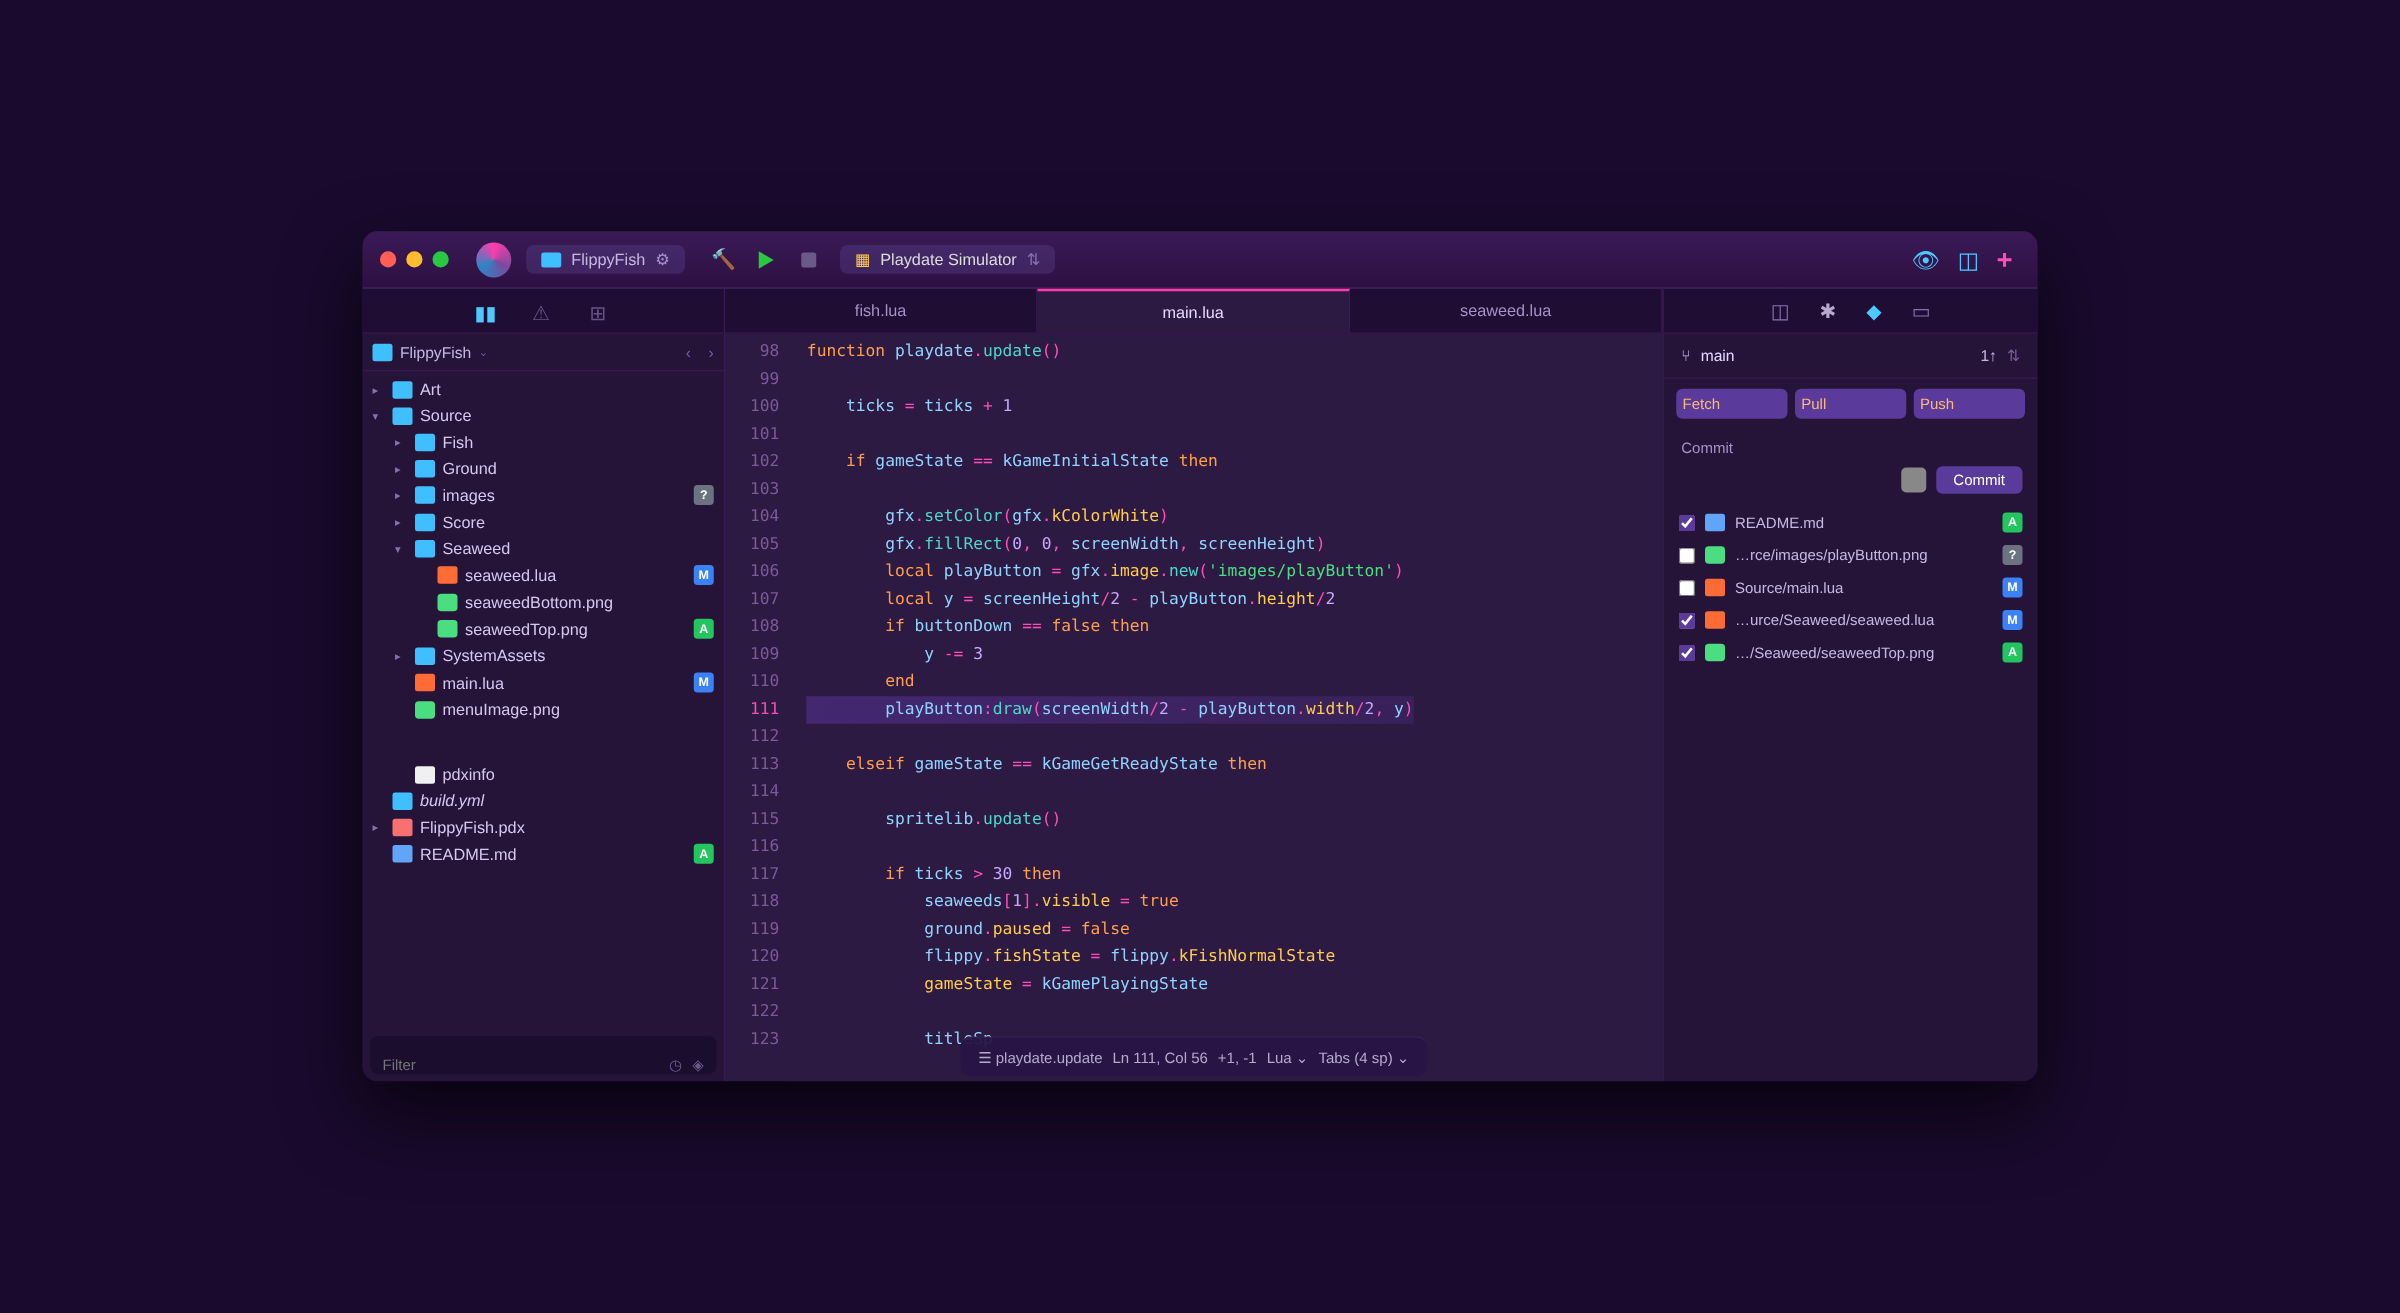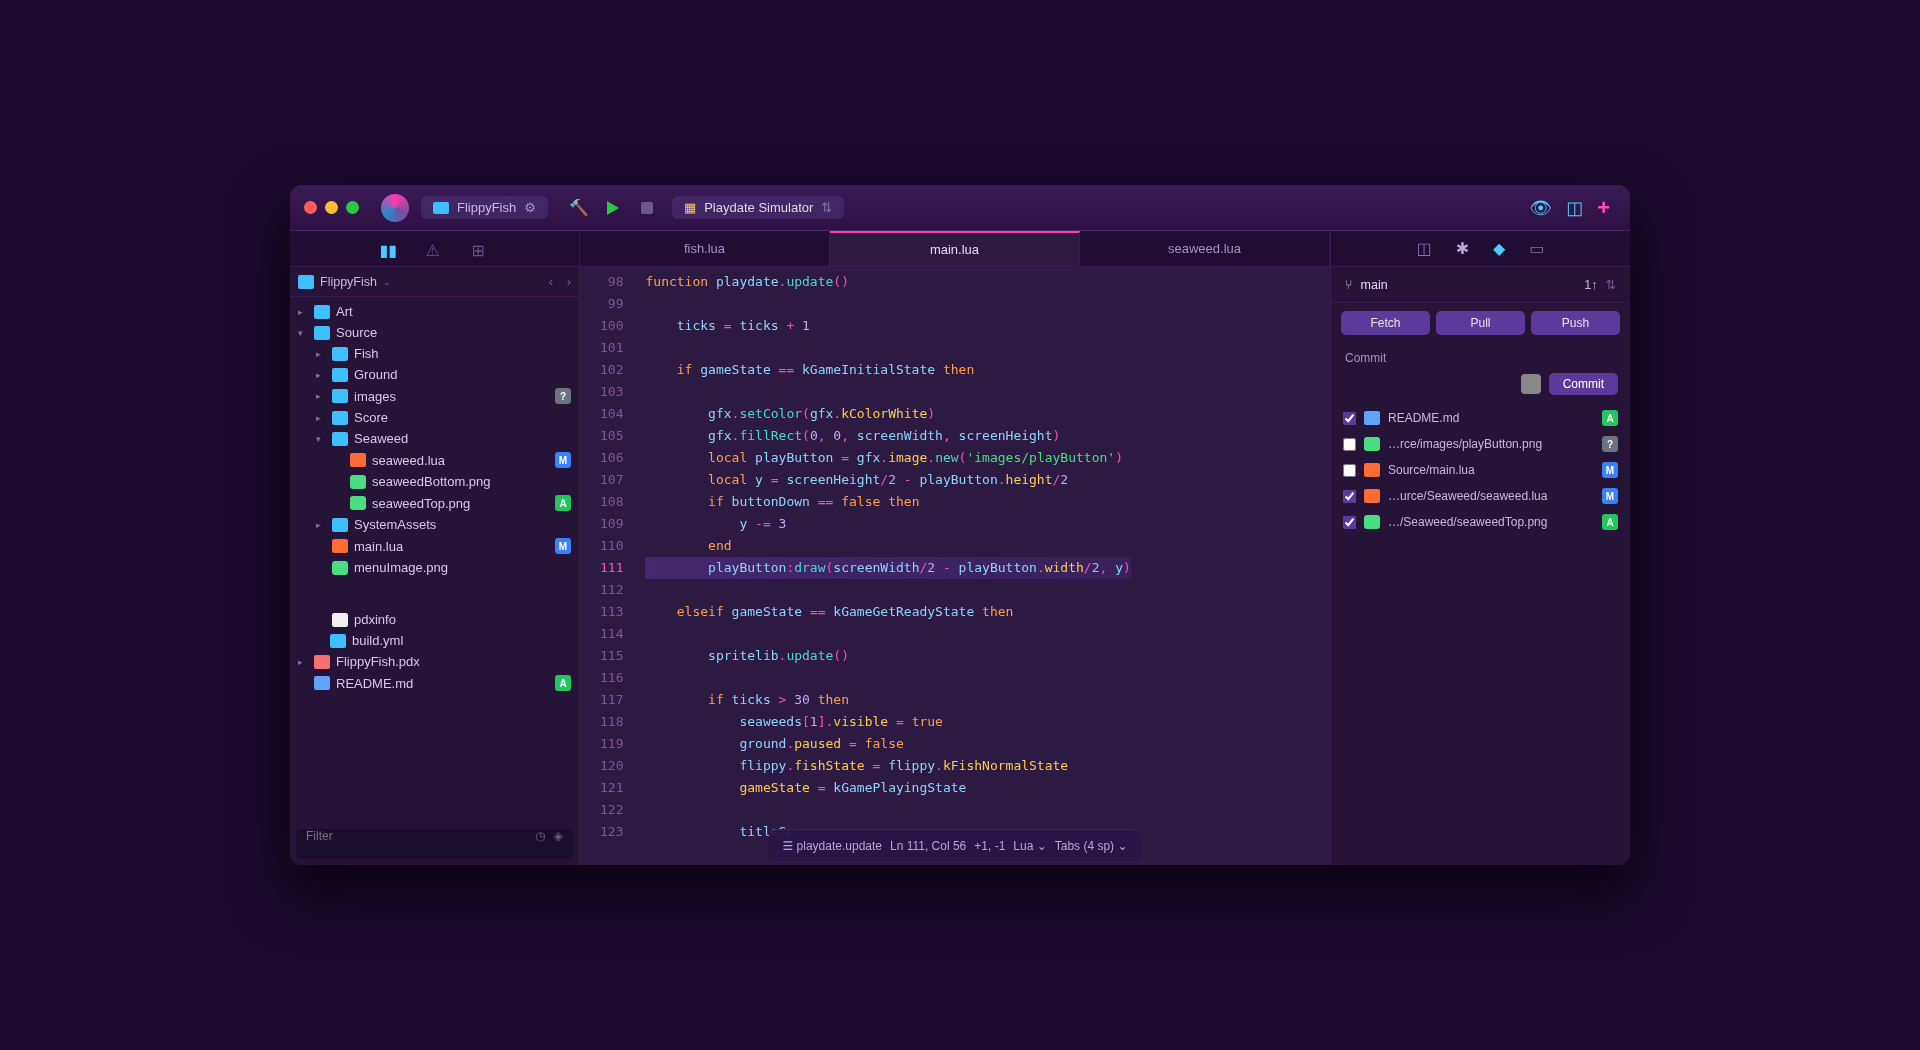--- a/index.html
+++ b/index.html
@@ -78,21 +78,21 @@
 .ficon{width:16px;height:14px;flex-shrink:0}
 .f-folder{background:#3fbfff;border-radius:2px}
 .f-lua{background:#ff6b35;border-radius:2px}
 .f-png{background:#4ade80;border-radius:3px}
 .f-doc{background:#f0f0f0;border-radius:2px}
 .f-yml{background:#3fbfff;border-radius:2px}
 .f-pdx{background:#f87171;border-radius:2px}
 .f-md{background:#60a5fa;border-radius:2px}
 .badge{margin-left:auto;width:16px;height:16px;border-radius:3px;display:flex;align-items:center;justify-content:center;font-size:10px;font-weight:bold;color:#fff}
 .badge.M{background:#3b82f6}.badge.A{background:#22c55e}.badge.Q{background:#6b7280}
-.filter-box{height:30px;margin:6px;background:#1a0d2e;border-radius:6px;display:flex;align-items:flex-start;padding:0 10px;color:#6a5a8a;font-size:12px;gap:8px}
+.filter-box{height:30px;margin:6px;background:#1a0d2e;border-radius:6px;display:flex;align-items:flex-end;padding:0 10px;color:#6a5a8a;font-size:12px;gap:8px}
 .filter-box input{flex:1;background:none;border:none;color:#c8b8e0;outline:none;font-size:12px}
 
 .editor{flex:1;display:flex;flex-direction:column;background:#2d1a42;position:relative;overflow:hidden}
 .code-area{flex:1;display:flex;overflow:auto;font-family:Menlo,Monaco,Consolas,monospace;font-size:13px;line-height:22px}
 .gutter{padding:4px 10px 4px 20px;text-align:right;color:#7a5a9a;user-select:none;background:#2d1a42}
 .gutter .cur{color:#ff4db8}
 .code{padding:4px 0 4px 12px;color:#d8c8f0;white-space:pre}
 .code .kw{color:#ff9f4d}
 .code .fn{color:#4dd8c8}
 .code .id{color:#8fd4ff}
@@ -102,21 +102,21 @@
 .code .prop{color:#ffcc4d}
 .code-line{padding:0}
 .code-line.hl{background:linear-gradient(90deg,rgba(100,60,180,0.4),rgba(100,60,180,0.2))}
 
 .statusbar{height:32px;background:rgba(40,20,70,0.95);border-top:1px solid #3a2555;display:flex;align-items:center;padding:0 14px;gap:8px;font-size:12px;color:#b8a8d0;position:absolute;bottom:4px;left:50%;transform:translateX(-50%);border-radius:8px;width:auto}
 
 .right-panel{width:300px;background:#251438;border-left:1px solid #3a1a55;display:flex;flex-direction:column;font-size:12.5px;color:#c8b8e0}
 .rp-head{padding:10px 14px;display:flex;align-items:center;gap:8px;border-bottom:1px solid #3a1a55}
 .rp-head .branch{color:#e8d8ff}
 .rp-buttons{display:flex;gap:6px;padding:8px 10px}
-.rp-btn{flex:1;background:#5a3a9a;color:#e5e5e5;border-radius:5px;padding:5px;text-align:center;font-size:12px;cursor:pointer}
+.rp-btn{flex:1;background:#5a3a9a;color:#fdba74;border-radius:5px;padding:5px;text-align:left;font-size:12px;cursor:pointer}
 .rp-section-label{padding:8px 14px 4px;color:#a890c8;font-size:12px}
 .commit-box{margin:4px 12px;background:#1a0d2e;border:1px solid #3a2555;border-radius:5px;padding:6px 8px;min-height:50px;font-size:12px;color:#d8c8f0}
 .commit-row{display:flex;justify-content:flex-end;align-items:center;gap:8px;padding:4px 12px 10px}
 .avatar{width:20px;height:20px;border-radius:4px;background:#888}
 .commit-btn{background:#5a3a9a;color:#fff;padding:4px 14px;border-radius:5px;font-size:12px;cursor:pointer}
 .changes-head{display:flex;align-items:center;padding:8px 12px;gap:8px;border-top:1px solid #3a1a55}
 .changes-head .count{color:#a890c8}
 .stage-btn{margin-left:auto;background:#5a3a9a;color:#fff;padding:3px 10px;border-radius:5px;font-size:11.5px;cursor:pointer}
 .change-row{display:flex;align-items:center;padding:5px 12px;gap:8px;font-size:12px}
 .change-row input{accent-color:#5a3a9a}
@@ -261,21 +261,21 @@
           <div class="tree-item" style="padding-left: 26px;">
             <span class="chev"></span>
     <span class="ficon f-png"></span>
     <span>menuImage.png</span>
     </div>
           <div class="tree-item" style="padding-left: 26px; margin-top: 31px;">
             <span class="chev"></span>
     <span class="ficon f-doc"></span>
     <span>pdxinfo</span>
     </div>
-          <div class="tree-item" style="padding-left: 24px;">
+          <div class="tree-item" style="padding-left: 8px; font-style: italic;">
             <span class="chev"></span>
     <span class="ficon f-yml"></span>
     <span>build.yml</span>
     </div>
           <div class="tree-item" style="padding-left: 8px;">
             <span class="chev">▸</span>
     <span class="ficon f-pdx"></span>
     <span>FlippyFish.pdx</span>
     </div>
           <div class="tree-item" style="padding-left: 8px;">

